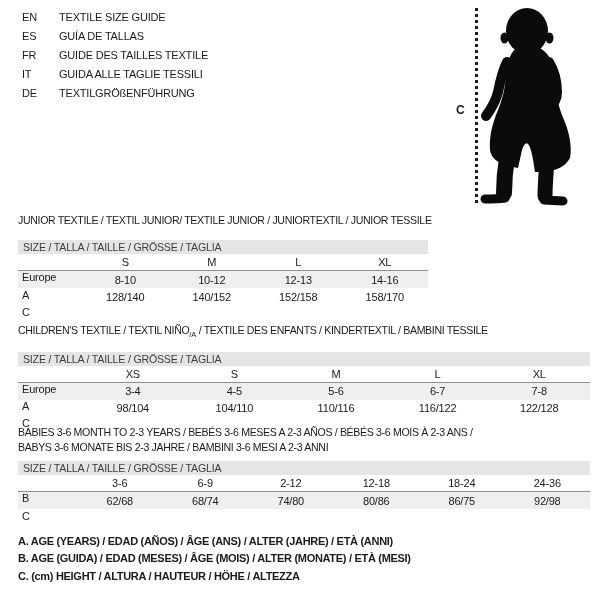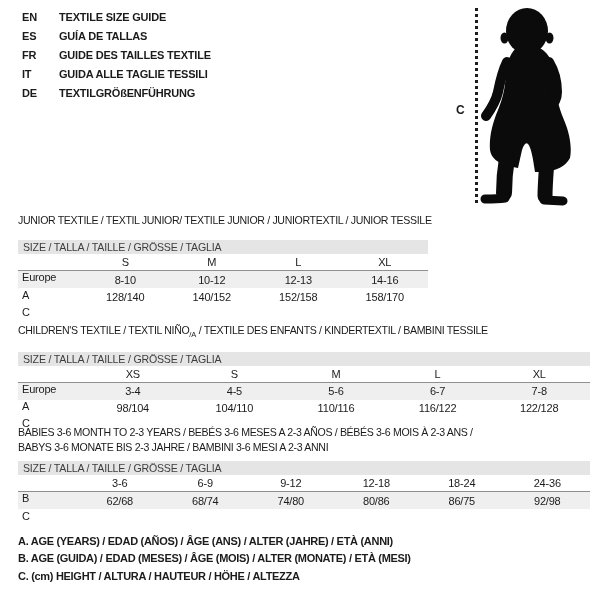--- a/index.html
+++ b/index.html
@@ -4,21 +4,21 @@
 <style>
   html,body { margin:0; padding:0; }
   body {
     width:600px; height:600px; background:#ffffff;
     font-family:"Liberation Sans", sans-serif; color:#1b1b1b;
   }
   .canvas { position:relative; width:600px; height:600px; overflow:hidden; background:#fff; }
 
   
   .lang-list { position:absolute; left:22px; top:8px; }
-  .lang-row { display:flex; line-height:19px; font-weight:bold; font-size:11px; letter-spacing:-0.2px; }
+  .lang-row { display:flex; line-height:19px; font-weight:normal; font-size:11px; letter-spacing:-0.2px; }
   .lang-code { width:37px; flex:0 0 37px; }
   .lang-label { white-space:nowrap; }
 
   
   .measure-line {
     position:absolute; left:475px; top:8px; width:3px; height:198px;
     background:repeating-linear-gradient(#1d1d1d 0 3px, transparent 3px 6px);
   }
   .measure-label { position:absolute; left:456px; top:103px; font-weight:bold; font-size:12px; }
   .baby-svg { position:absolute; left:478px; top:0px; width:120px; height:210px; }
@@ -177,21 +177,21 @@
     <div class="tbl-title-wrap">
       <div class="tbl-title">BABIES 3-6 MONTH TO 2-3 YEARS / BEBÉS 3-6 MESES A 2-3 AÑOS / BÉBÉS 3-6 MOIS À 2-3 ANS /</div>
       <div class="tbl-title">BABYS 3-6 MONATE BIS 2-3 JAHRE / BAMBINI 3-6 MESI A 2-3 ANNI</div>
     </div>
     <div class="size-bar">SIZE / TALLA / TAILLE / GRÖSSE / TAGLIA</div>
     <div>
         <div class="trow ruled">
           <div class="cell label">B</div>
           <div class="cell">3-6</div>
           <div class="cell">6-9</div>
-          <div class="cell">9-12</div>
+          <div class="cell">2-12</div>
           <div class="cell">12-18</div>
           <div class="cell">18-24</div>
           <div class="cell">24-36</div>
         </div>
         <div class="trow shaded">
           <div class="cell label">C</div>
           <div class="cell">62/68</div>
           <div class="cell">68/74</div>
           <div class="cell">74/80</div>
           <div class="cell">80/86</div>

